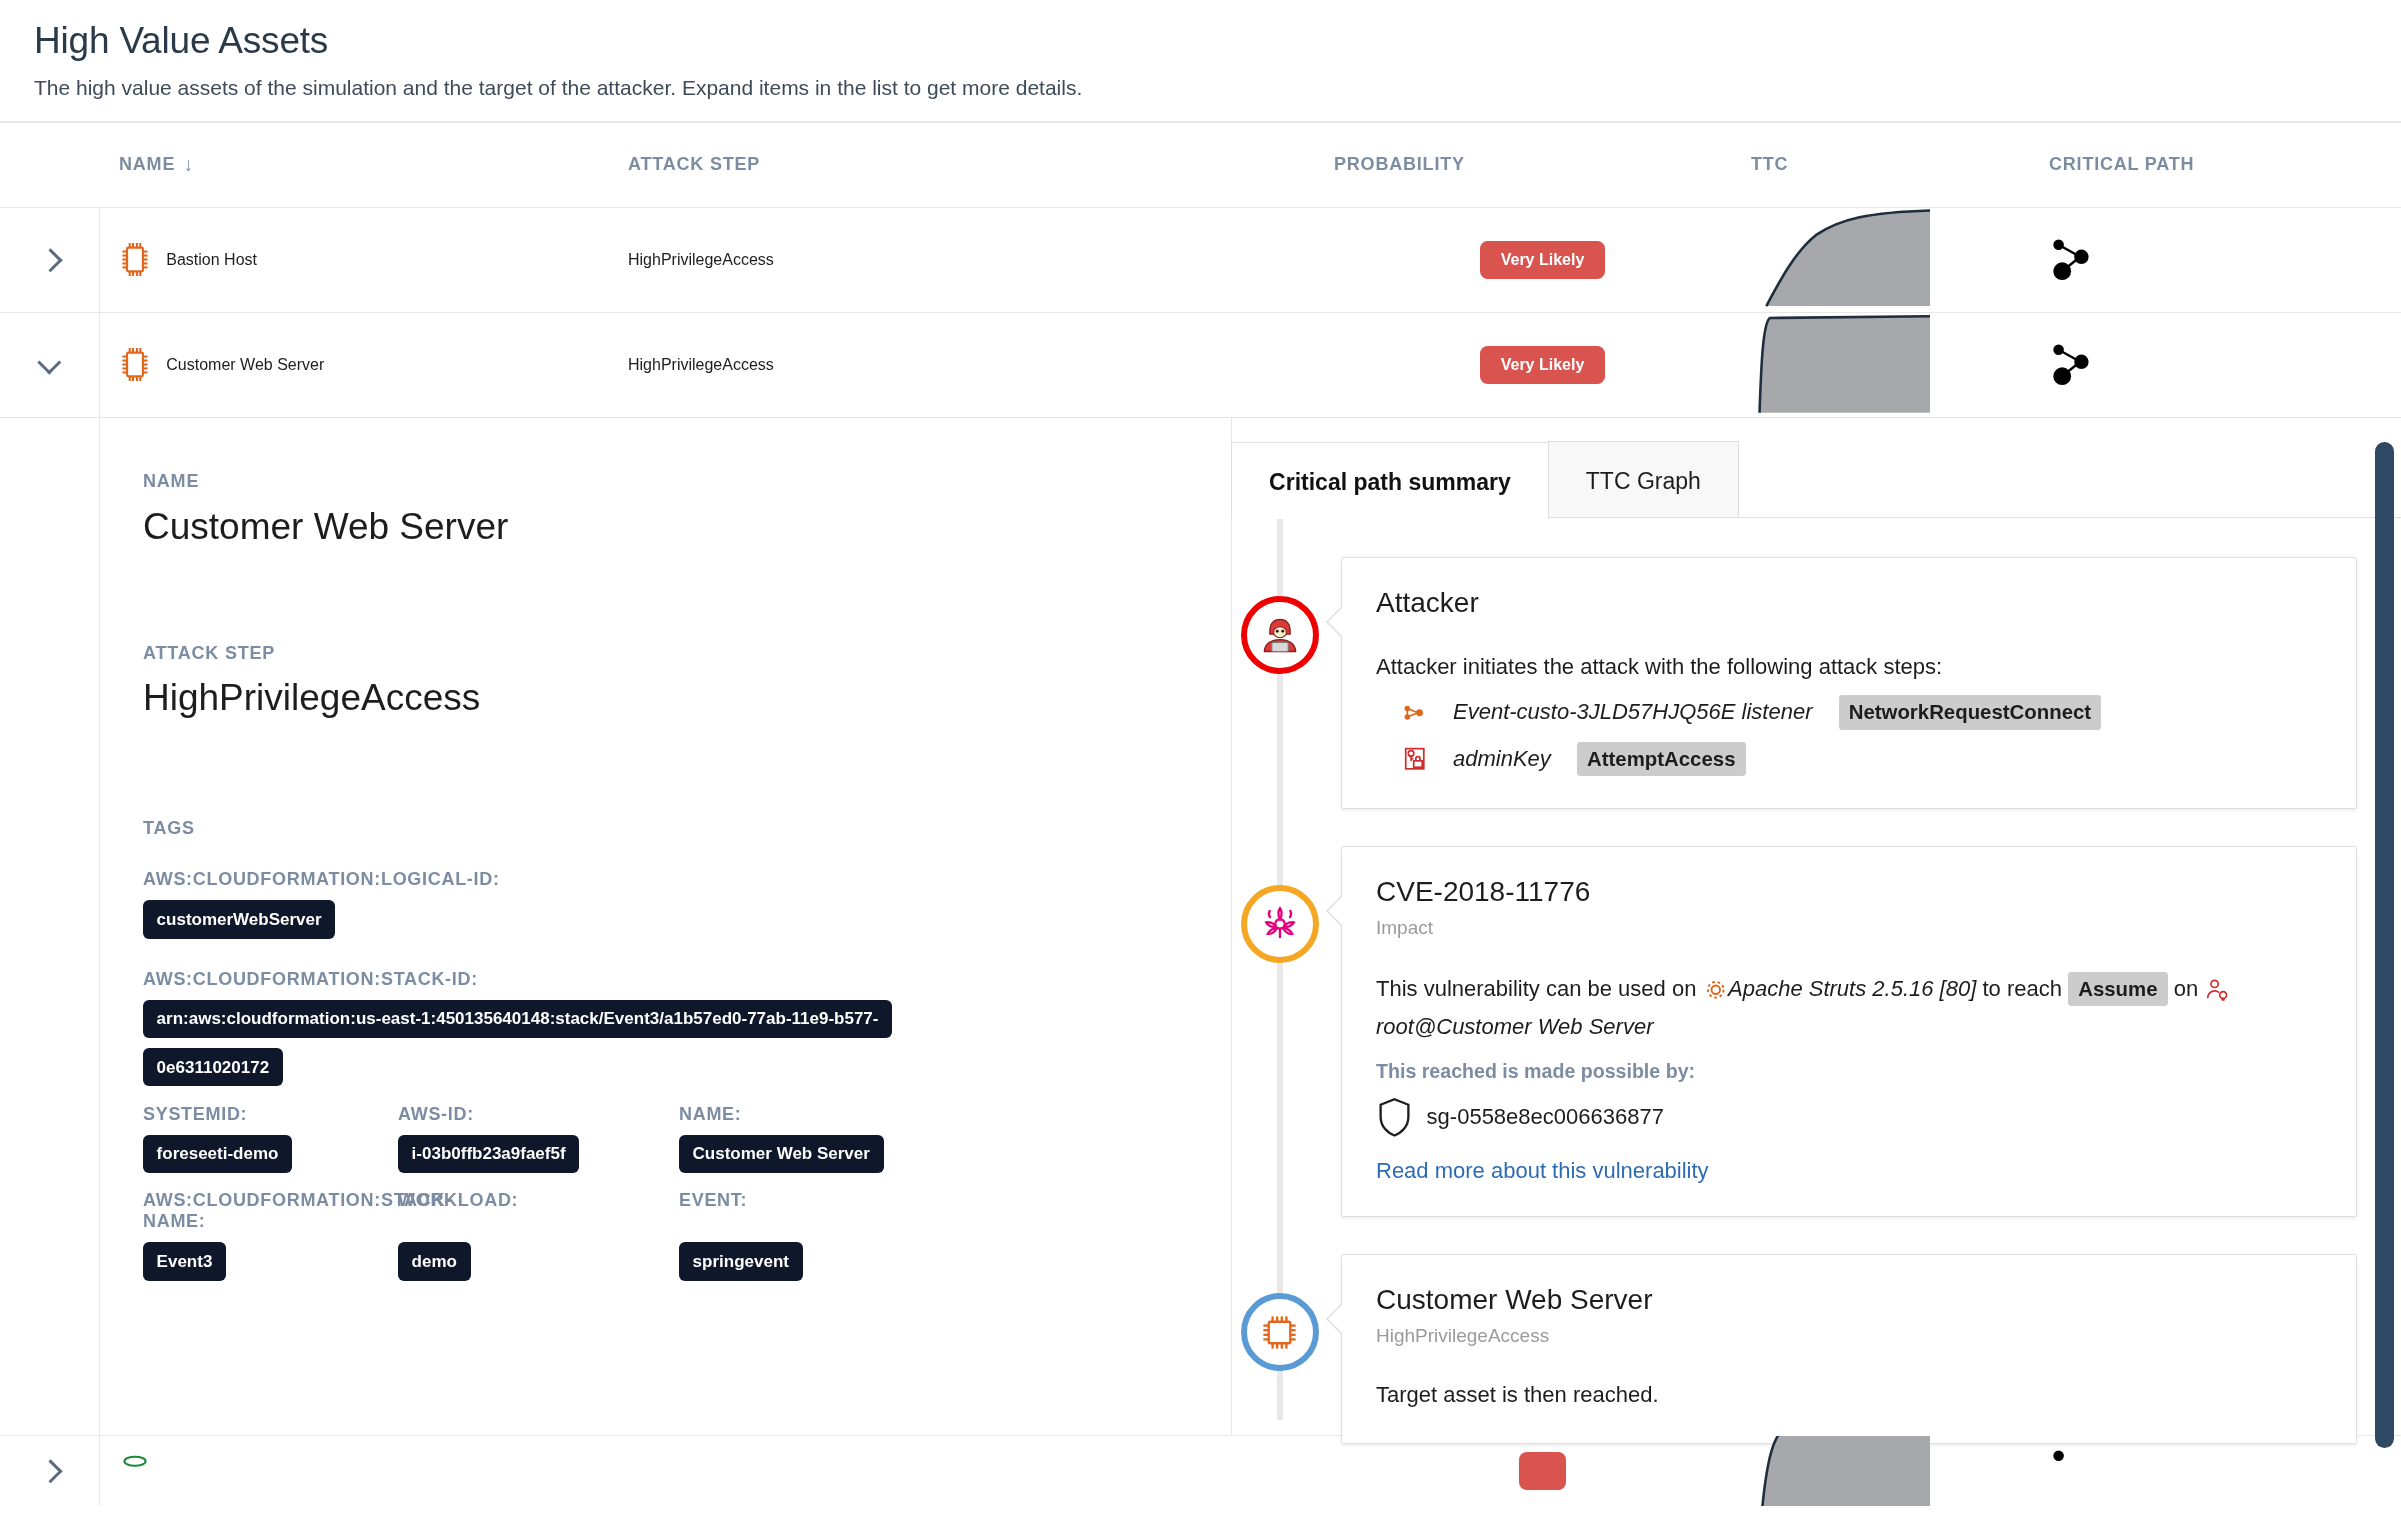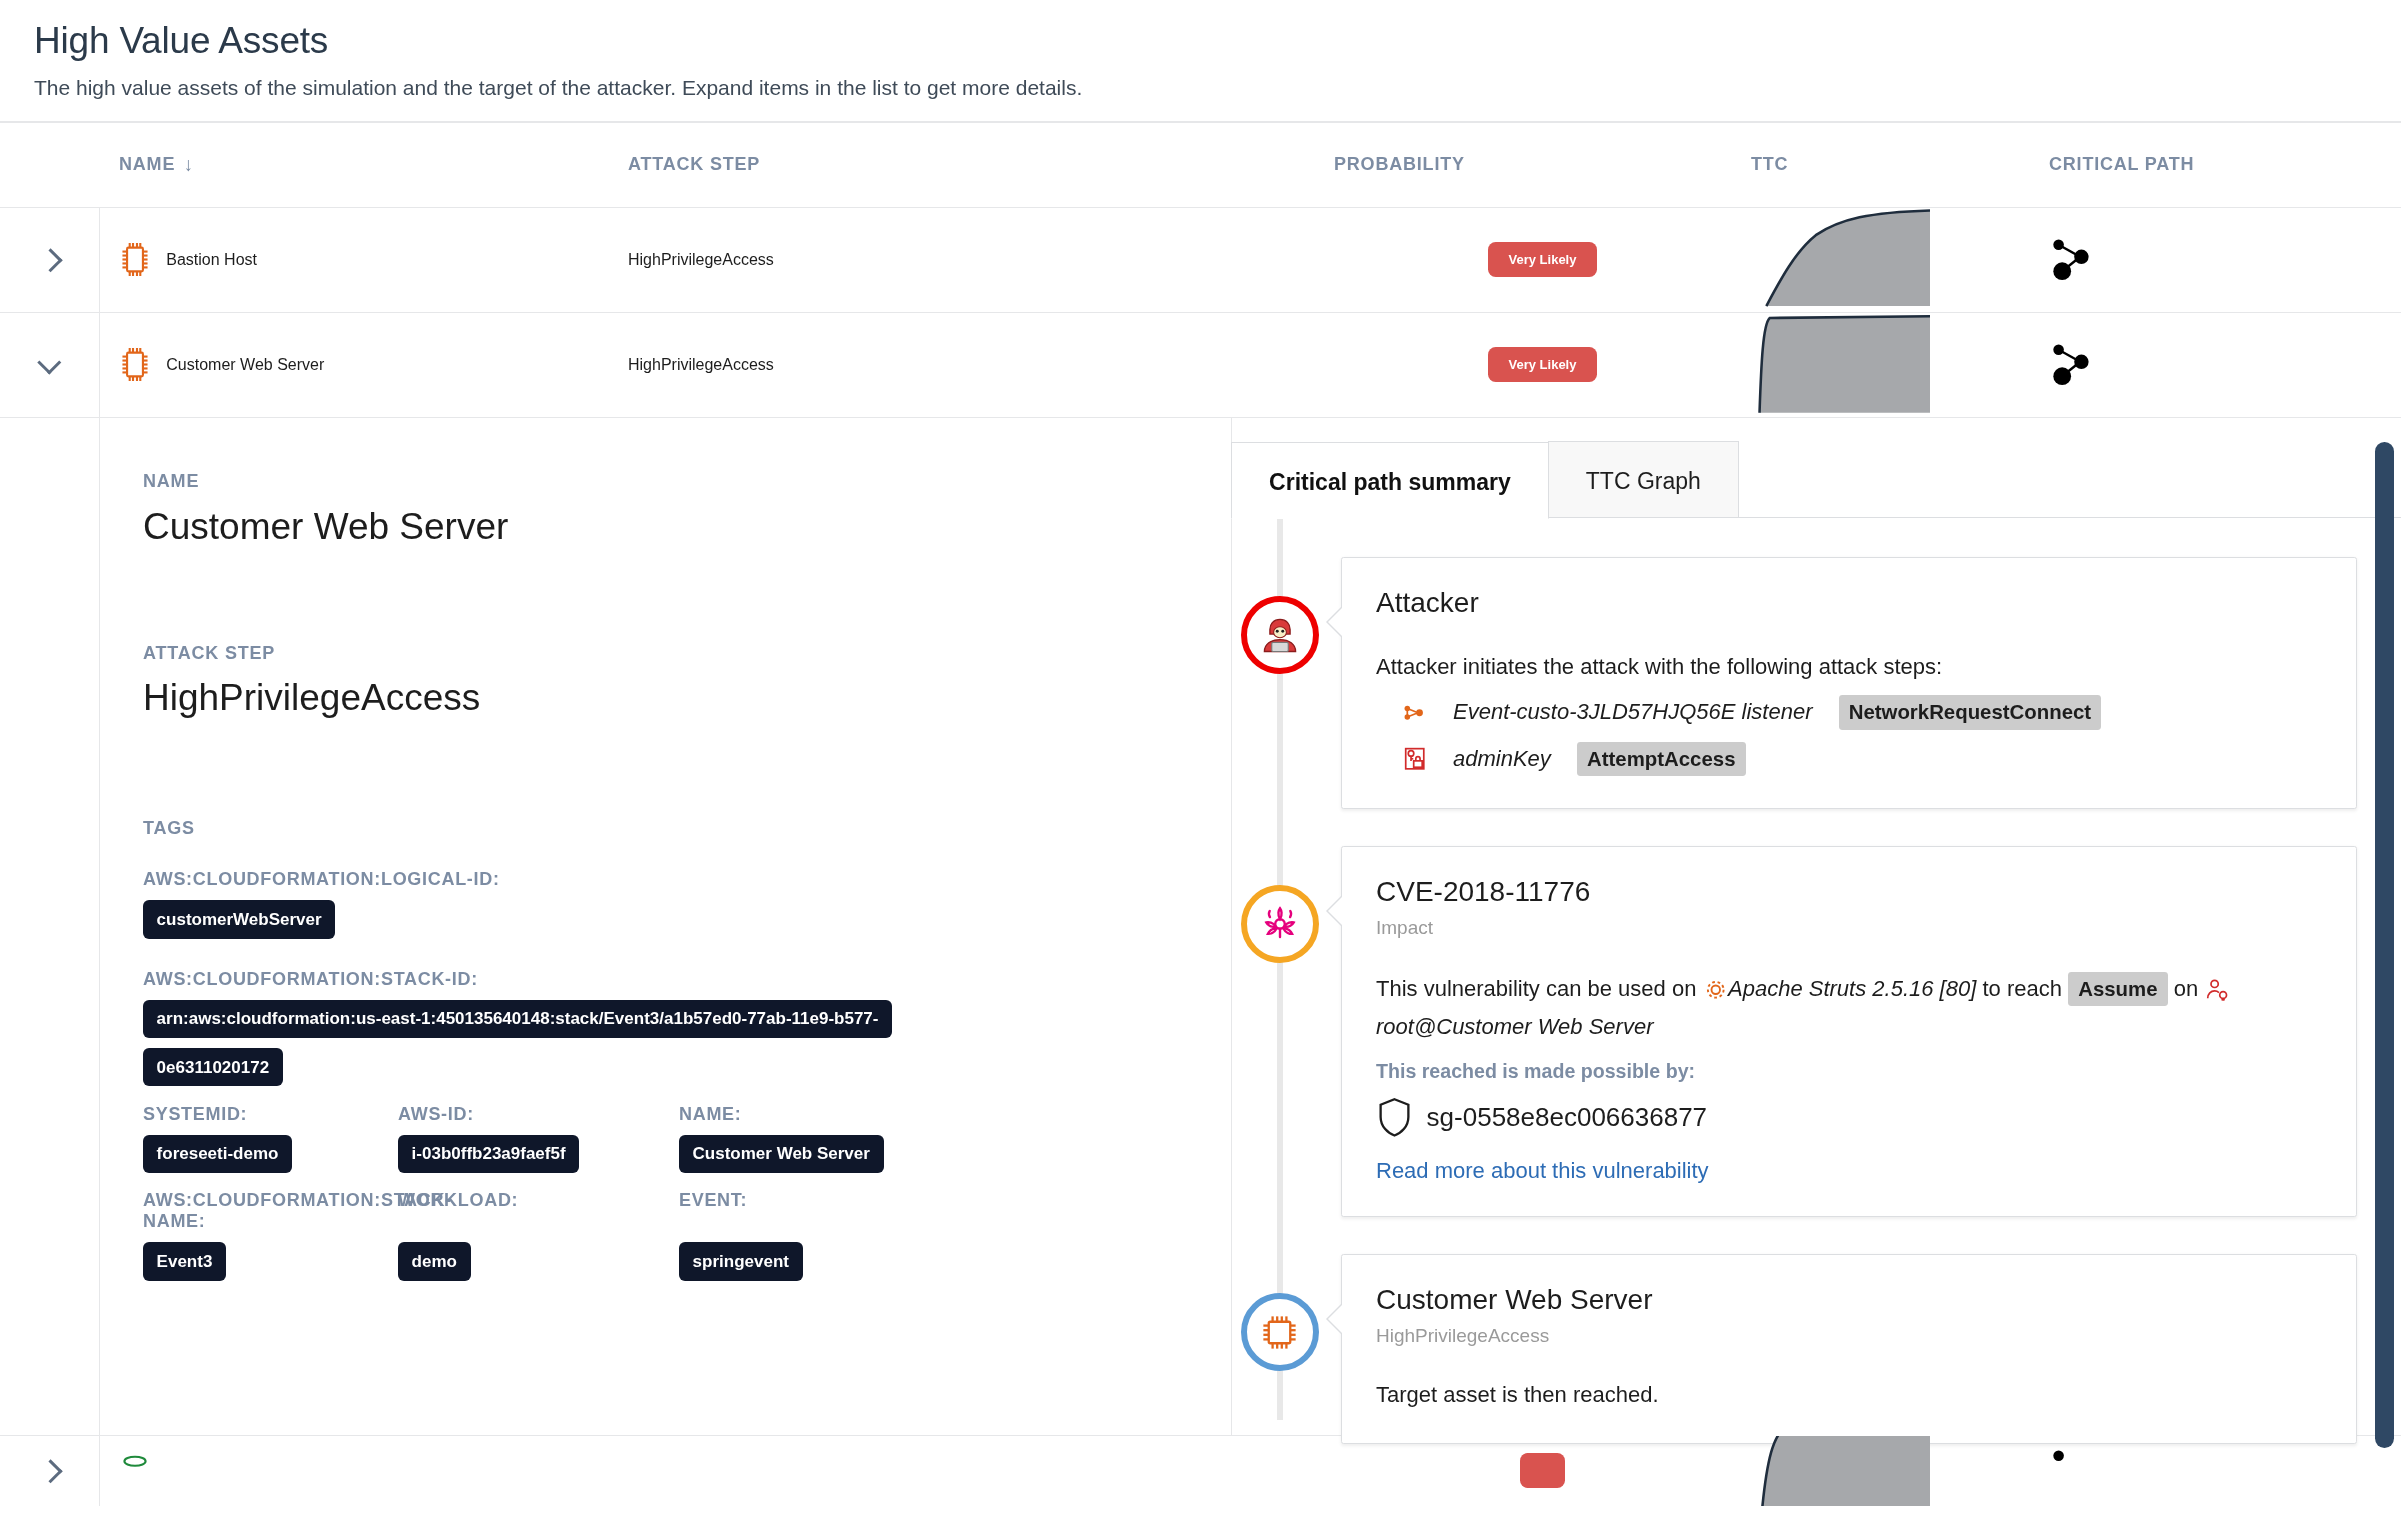--- a/index.html
+++ b/index.html
@@ -69,21 +69,21 @@
   .name-cell { display: flex; align-items: center; gap: 15.3px; }
   .cell-text { font-size: 16px; color: #1d1d1d; font-weight: 400; }
 
   
   .chip-icon { width: 32px; height: 37px; flex: none; }
 
   
   .badge {
     display: inline-flex; align-items: center; justify-content: center;
     background: #d9534f; color: #ffffff;
-    font-size: 13px; font-weight: bold;
+    font-size: 16px; font-weight: bold;
     border-radius: 7.7px; padding: 11px 21px; line-height: 1;
     white-space: nowrap;
   }
 
   
   .spark { width: 179px; height: 105px; display: block; }
 
   
   .cp-icon { width: 48px; height: 48px; }
 
@@ -200,21 +200,21 @@
   }
   .inline-flow {
     font-size: 22px; color: #1d1d1d; margin-top: 31px;
     line-height: 1.75;
   }
   .inline-flow .ital { font-style: italic; }
   .possible-by {
     font-size: 19.6px; font-weight: bold; color: #7c8ca3; margin-top: 13.6px;
   }
   .sg-row { display: flex; align-items: center; gap: 13.6px; margin-top: 12px; }
-  .sg-text { font-size: 26px; color: #1d1d1d; }
+  .sg-text { font-size: 22px; color: #1d1d1d; }
   .readmore {
     font-size: 22px; color: #2d6cb5; margin-top: 19px; display: inline-block;
     cursor: pointer;
   }
 
   
   .scrollbar {
     position: absolute; right: 6.8px; top: 442px;
     width: 19px; height: 1006px; border-radius: 9.4px;
     background: #2f4864; z-index: 50; cursor: pointer;

